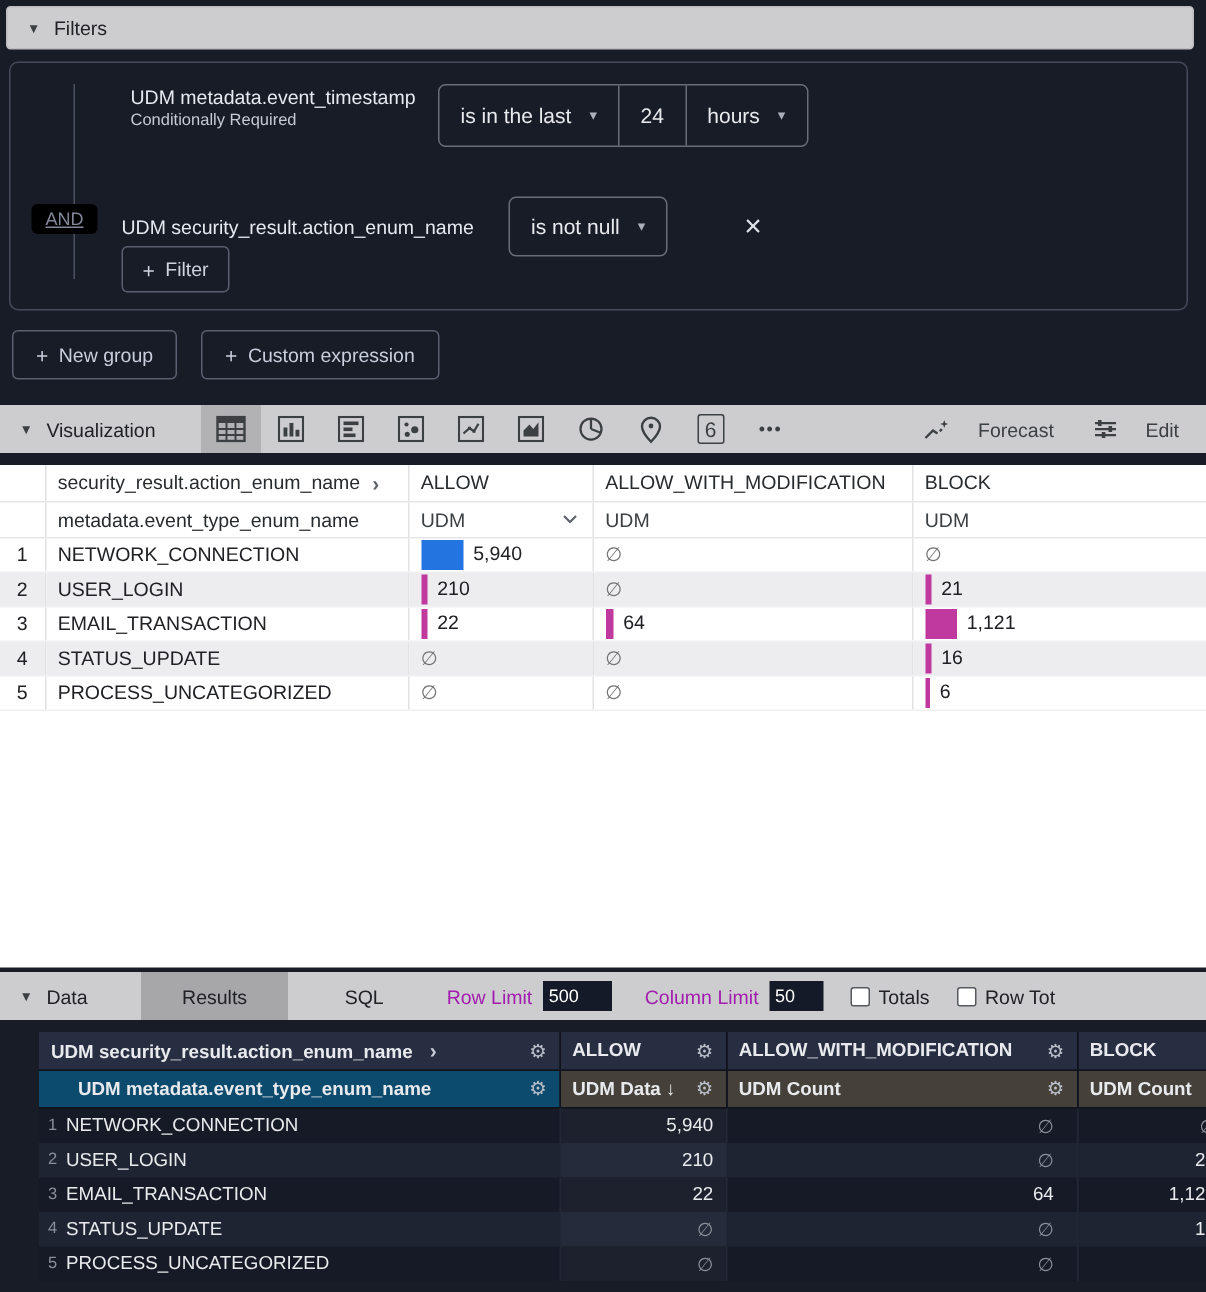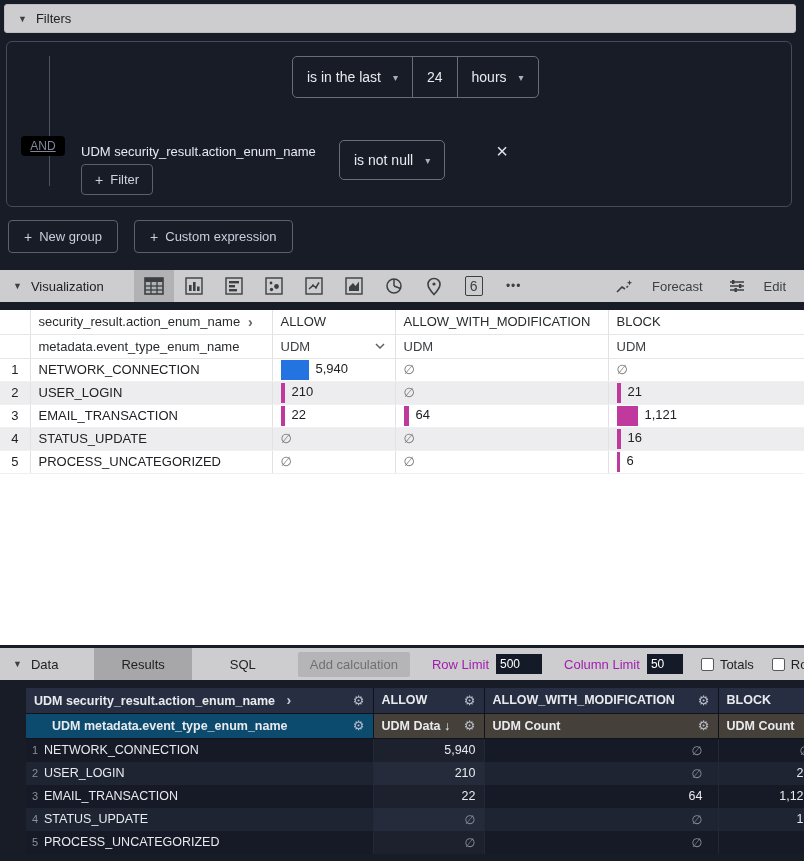--- a/index.html
+++ b/index.html
@@ -21,21 +21,21 @@
   .frow1{position:absolute;left:80px;top:14px;display:flex;align-items:center;}
   .field-label{font-size:13px;color:#e6e9f0;line-height:17px;}
   .field-note{font-size:11px;color:#c6cad4;line-height:15px;}
   .seg-group{position:absolute;left:285px;top:14px;height:42px;display:flex;border:1px solid #686d78;border-radius:5px;box-sizing:border-box;align-items:stretch;}
   .seg{display:flex;align-items:center;justify-content:center;font-size:14px;color:#e8eaed;padding:0 14px;}
   .seg + .seg{border-left:1px solid #686d78;}
   .dd-arrow{font-size:10px;color:#aab0bb;margin-left:12px;}
   .frow2{position:absolute;left:0;top:89px;width:100%;height:40px;}
   .and-chip{position:absolute;left:14px;top:5px;width:44px;height:20px;background:#000000;border-radius:4px;display:flex;align-items:center;justify-content:center;font-size:12px;color:#82879​2;color:#82879a;text-decoration:underline;}
   .frow2-label{position:absolute;left:74px;top:0;height:40px;display:flex;align-items:center;font-size:13px;color:#e6e9f0;}
-  .dropdown-box{position:absolute;left:332px;top:0;height:40px;border:1px solid #686d78;border-radius:5px;box-sizing:border-box;display:flex;align-items:center;padding:12px 14px;font-size:14px;color:#e8eaed;margin-top:9px;}
+  .dropdown-box{position:absolute;left:332px;top:0;height:40px;border:1px solid #686d78;border-radius:5px;box-sizing:border-box;display:flex;align-items:center;padding:12px 14px;font-size:14px;color:#e8eaed;}
   .close-x{position:absolute;left:480px;top:0;height:40px;width:30px;display:flex;align-items:center;justify-content:center;font-size:20px;color:#dfe3ea;cursor:pointer;}
   .add-filter-btn{position:absolute;left:74px;top:122px;height:29px;border:1px solid #5a6070;border-radius:4px;display:flex;align-items:center;padding:0 13px;font-size:13px;color:#ced3df;}
   .plus-glyph{margin-right:7px;font-size:14px;}
 
   .group-btns{position:absolute;left:8px;top:220px;display:flex;gap:16px;}
   .group-btn{height:31px;border:1px solid #5a6070;border-radius:4px;display:flex;align-items:center;padding:0 15px;font-size:13px;color:#c9cedd;}
 
   
   .viz-toolbar{position:absolute;left:0;top:270px;width:804px;height:32px;padding-left:13px;box-sizing:border-box;}
   .viz-icons{display:flex;margin-left:30px;height:32px;}
@@ -110,20 +110,26 @@
 <body>
 
 <div class="gray-bar filters-bar">
   <span class="caret">▼</span>
   <span class="bar-title">Filters</span>
 </div>
 
 <div class="filter-panel">
   <div class="connector-line"></div>
 
+  <div class="frow1">
+    <div>
+      <div class="field-label">UDM metadata.event_timestamp</div>
+      <div class="field-note">Conditionally Required</div>
+    </div>
+  </div>
   <div class="seg-group">
     <div class="seg">
       <span>is in the last</span>
       <span class="dd-arrow">▾</span>
     </div>
     <div class="seg">
       <span>24</span>
     </div>
     <div class="seg">
       <span>hours</span>
@@ -360,21 +366,20 @@
 
 <div class="gray-bar data-bar">
   <span class="caret">▼</span>
   <span class="bar-title">Data</span>
   <div class="tab selected" style="margin-left:36px;">
       <span>Results</span>
     </div>
   <div class="tab plain" style="margin-left:18px;">
       <span>SQL</span>
     </div>
-  <div class="add-calc"><span>Add calculation</span></div>
   <span class="limit-label">Row Limit</span>
   <input class="limit-input" style="width: 46px;" value="500">
   <span class="limit-label">Column Limit</span>
   <input class="limit-input" style="width: 36px;" value="50">
   <div class="cb-group">
     <span class="cb"></span>
     <span>Totals</span>
   </div>
   <div class="cb-group">
     <span class="cb"></span>

